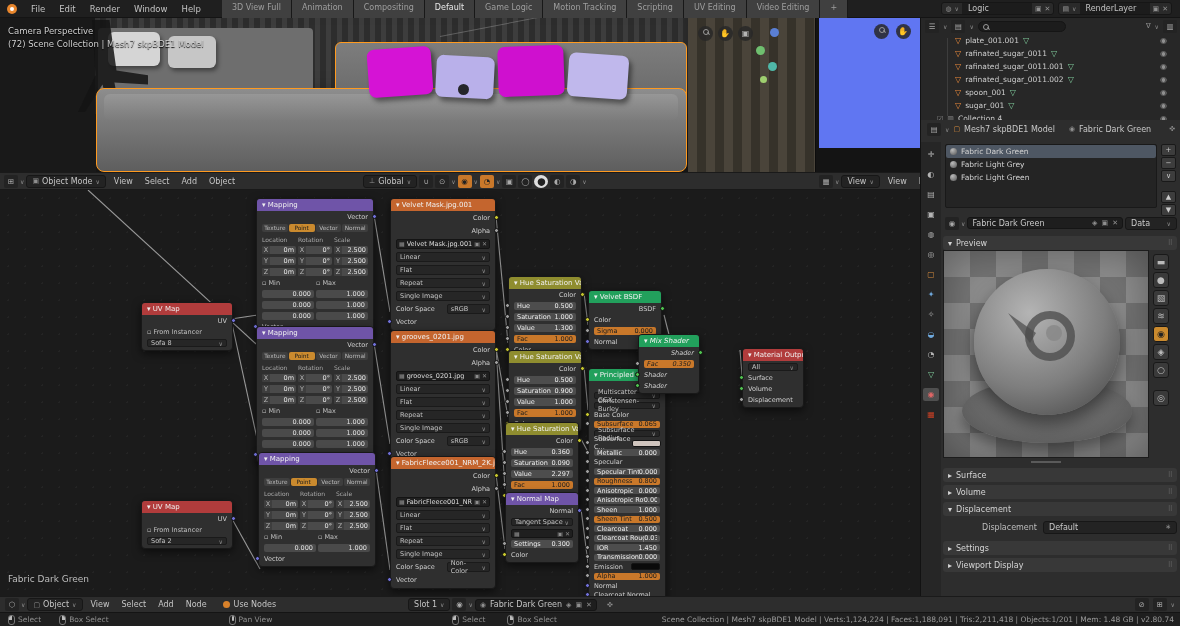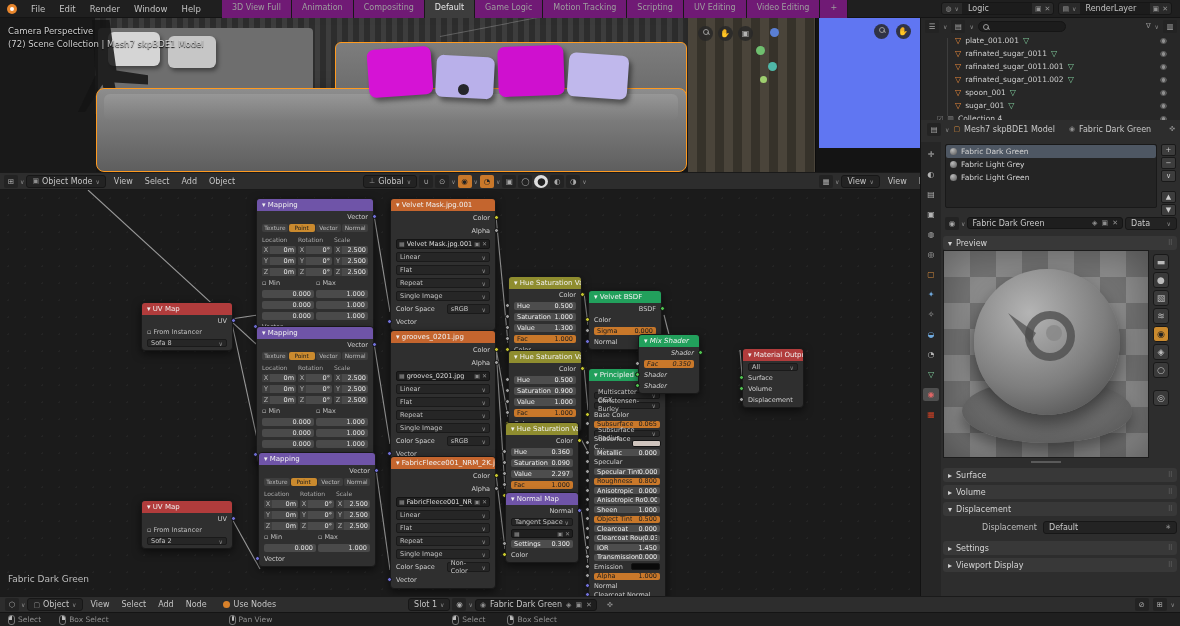--- a/index.html
+++ b/index.html
@@ -9,21 +9,21 @@
   .abs{position:absolute;}
 
   
   #topbar{left:0;top:0;width:1180px;height:18px;background:#1f1f1f;border-bottom:1px solid #141414;
     display:flex;align-items:center;font-size:8.5px;color:#c2c2c2;}
   #blender-logo{width:14px;height:12px;margin:0 6px 0 4px;position:relative;}
   #blender-logo:before{content:"";position:absolute;left:3px;top:1px;width:10px;height:10px;border-radius:50%;background:#e8862d;}
   #blender-logo:after{content:"";position:absolute;left:6px;top:4px;width:4px;height:4px;border-radius:50%;background:#fff;}
   .menu-item{padding:0 7px;cursor:default;}
   #ws-tabs{display:flex;margin-left:14px;height:18px;align-items:stretch;font-size:8px;color:#9e9e9e;}
-  .ws-tab{padding:3px 10px;border-right:1px solid #181818;background:#701a75;}
+  .ws-tab{padding:3px 10px;border-right:1px solid #181818;background:#404040;}
   .ws-tab.active{background:#3d3d3d;color:#e8e8e8;}
   #topbar-right{margin-left:auto;display:flex;align-items:center;gap:4px;padding-right:8px;font-size:8px;}
   .db-widget{display:flex;align-items:center;background:#2a2a2a;border:1px solid #161616;border-radius:3px;height:13px;padding:0 3px;gap:3px;}
   .db-widget .lbl{background:#1c1c1c;padding:0 6px;height:11px;line-height:11px;min-width:70px;}
   .mini-ic{color:#8f8f8f;font-size:7px;}
 
   
   #viewport{left:0;top:18px;width:815px;height:154px;background:#151515;overflow:hidden;}
   .curtain{position:absolute;left:95px;top:0;width:600px;height:96px;
     background:repeating-linear-gradient(90deg,#3d3d3d 0 5px,#2d2d2d 5px 11px);
@@ -997,21 +997,21 @@
           <div class="nrow" style="height: 8.5px;">
             <span class="sock" style="left: -4px; background: rgb(159, 159, 159);"></span>
             <span class="slbox">
               <span class="sll">Sheen</span>
               <span class="slv">1.000</span>
             </span>
           </div>
           <div class="nrow" style="height: 8.5px;">
             <span class="sock" style="left: -4px; background: rgb(159, 159, 159);"></span>
             <span class="slbox hot">
-              <span class="sll">Object Tint</span>
+              <span class="sll">Sheen Tint</span>
               <span class="slv">0.500</span>
             </span>
           </div>
           <div class="nrow" style="height: 8.5px;">
             <span class="sock" style="left: -4px; background: rgb(159, 159, 159);"></span>
             <span class="slbox">
               <span class="sll">Clearcoat</span>
               <span class="slv">0.000</span>
             </span>
           </div>
@@ -1343,14 +1343,15 @@
         </span>
         <span class="sb-item" style="margin-left: 180px;">
           <span class="mbtn "></span>
           <span>Select</span>
         </span>
         <span class="sb-item" style="margin-left: 22px;">
           <span class="mbtn r"></span>
           <span>Box Select</span>
         </span>
       </span>
+    <span id="sb-stats">Scene Collection | Mesh7 skpBDE1 Model | Verts:1,124,224 | Faces:1,188,091 | Tris:2,211,418 | Objects:1/201 | Mem: 1.48 GB | v2.80.74</span>
   </div>
 </div>
 
 </body></html>

